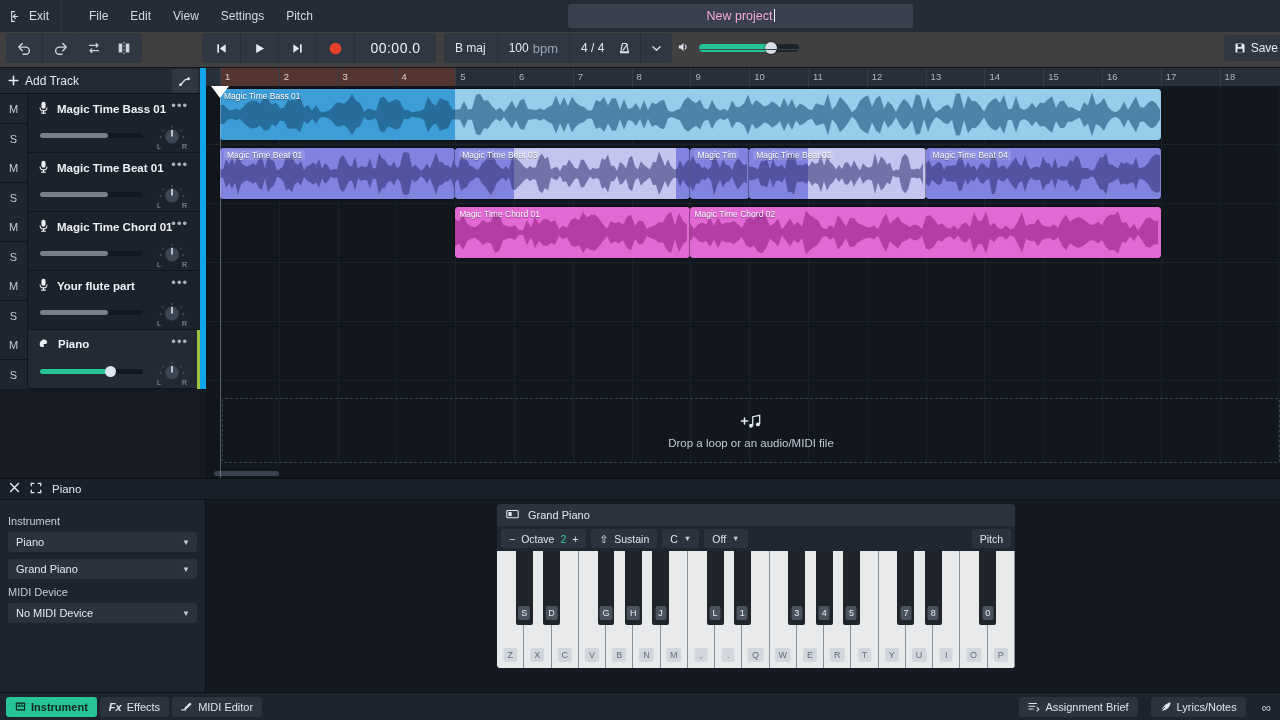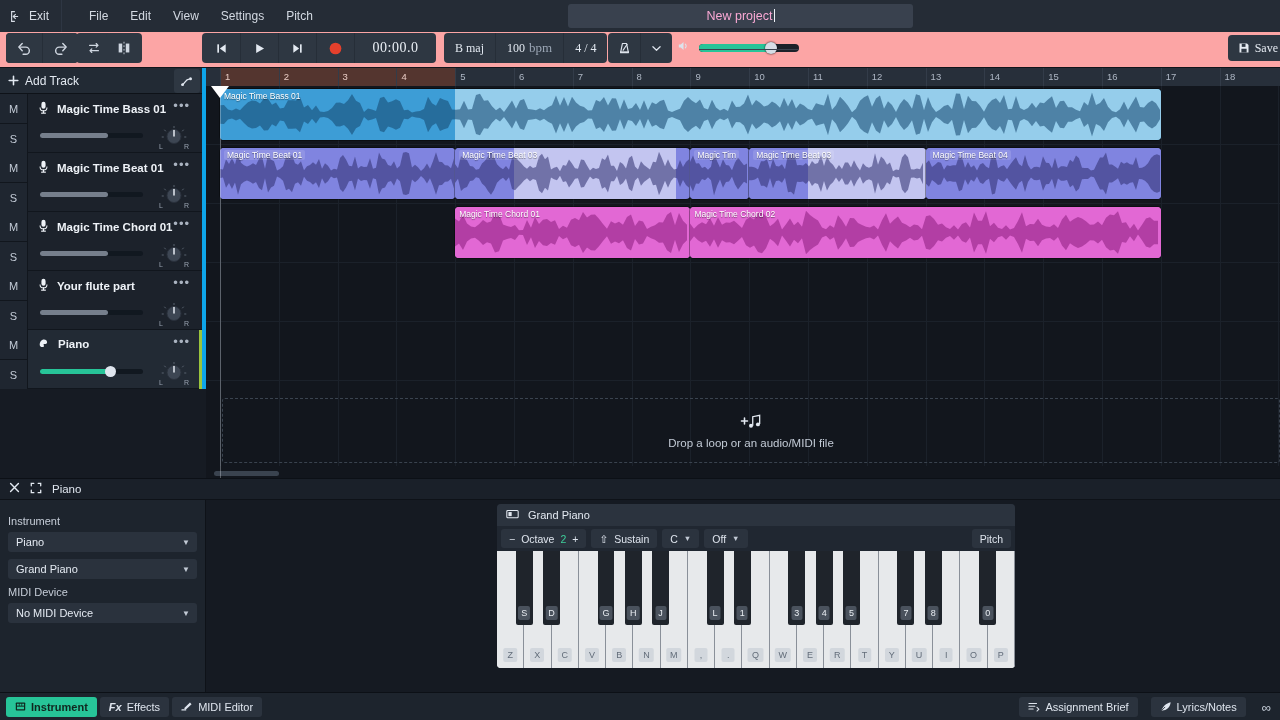--- a/index.html
+++ b/index.html
@@ -37,23 +37,22 @@
   }
   .title-text { font-size: 12.5px; color: #f9a8d4; position: relative; }
   .caret {
     display: inline-block; width: 1px; height: 13px; background: #eef2f7;
     vertical-align: -2px; margin-left: 1px;
   }
 
   
   .toolbar {
     position: absolute; top: 32px; left: 0; width: 1280px; height: 36px;
-    background: #fca5a5;
+    background: #404040;
     border-bottom: 1px solid #11151b;
-    font-family: Liberation Serif, serif;
   }
   .tb-group {
     position: absolute; top: 1px; display: flex; height: 30px;
     background: #2e3742; border-radius: 4px; overflow: hidden;
   }
   .tb-btn {
     width: 36px; height: 30px; display: flex; align-items: center;
     justify-content: center; color: #cfd6e0; background: #2e3742;
   }
   .tb-btn + .tb-btn { border-left: 1px solid #262e38; }
@@ -108,21 +107,21 @@
 
   .save-btn {
     position: absolute; right: -8px; top: 3px; height: 26px;
     background: #2e3742; border-radius: 4px; display: flex; align-items: center;
     gap: 5px; padding: 0 10px; color: #e6ebf2; font-size: 12px;
   }
 
   
   .track-panel {
     position: absolute; top: 68px; left: 0; width: 206px; height: 410px;
-    background: #1a2029; border-right: 4px solid #0ea5e9;
+    background: #1a2029; border-right: 6px solid #0ea5e9;
   }
   .addtrack-bar {
     height: 26px; background: #222a34; display: flex; align-items: center;
     padding-left: 8px; position: relative; border-bottom: 1px solid #0e1218;
   }
   .addtrack-label { font-size: 12px; color: #e3e9f1; display: flex; align-items: center; gap: 6px; }
   .auto-btn {
     position: absolute; right: 2px; top: 1px; width: 26px; height: 24px;
     background: #2e3742; border-radius: 3px; display: flex;
     align-items: center; justify-content: center;

